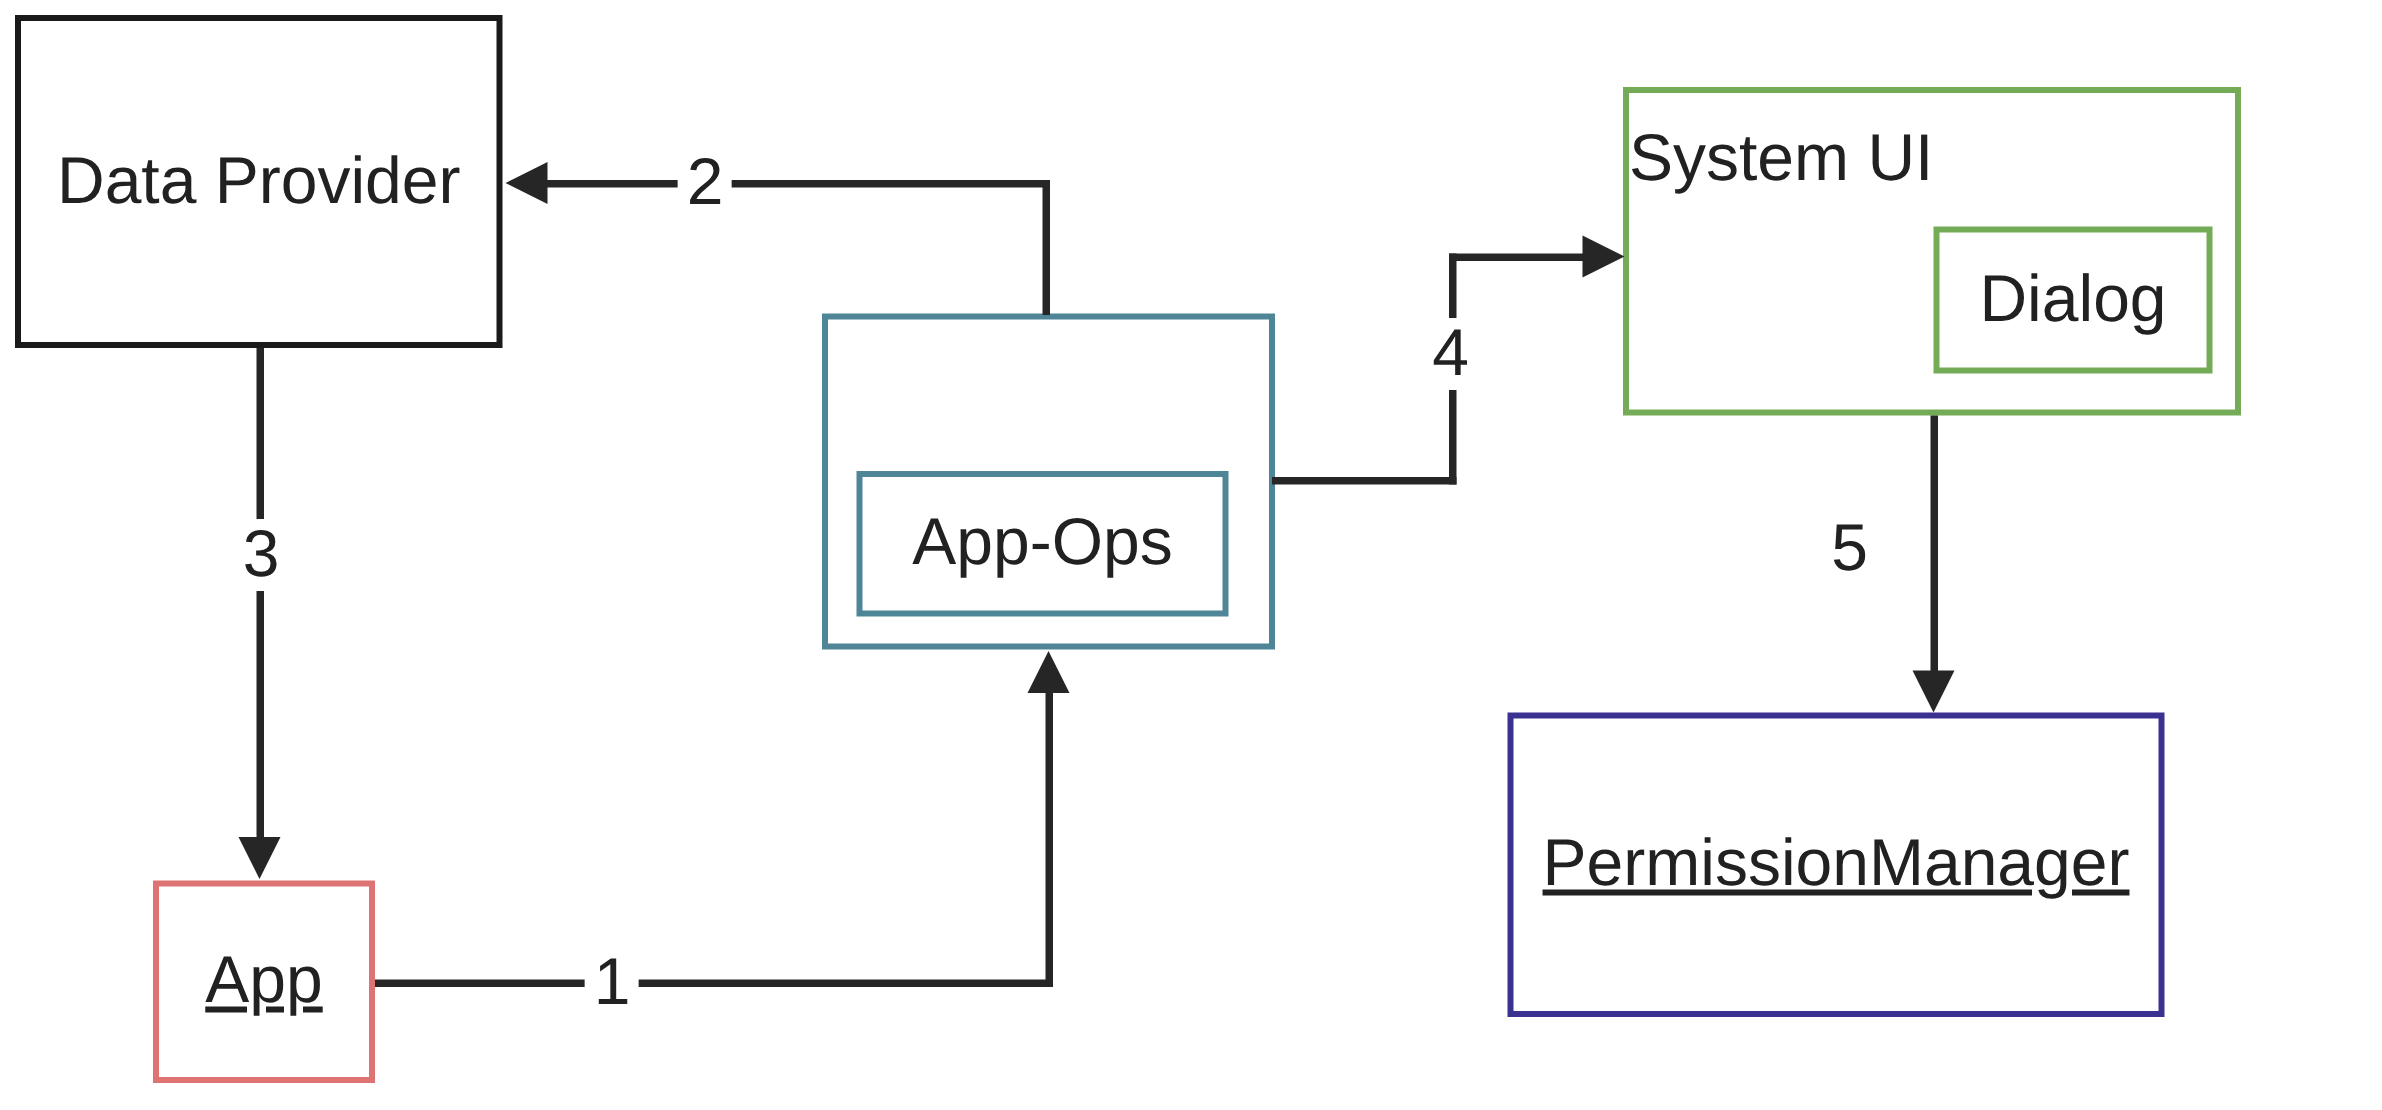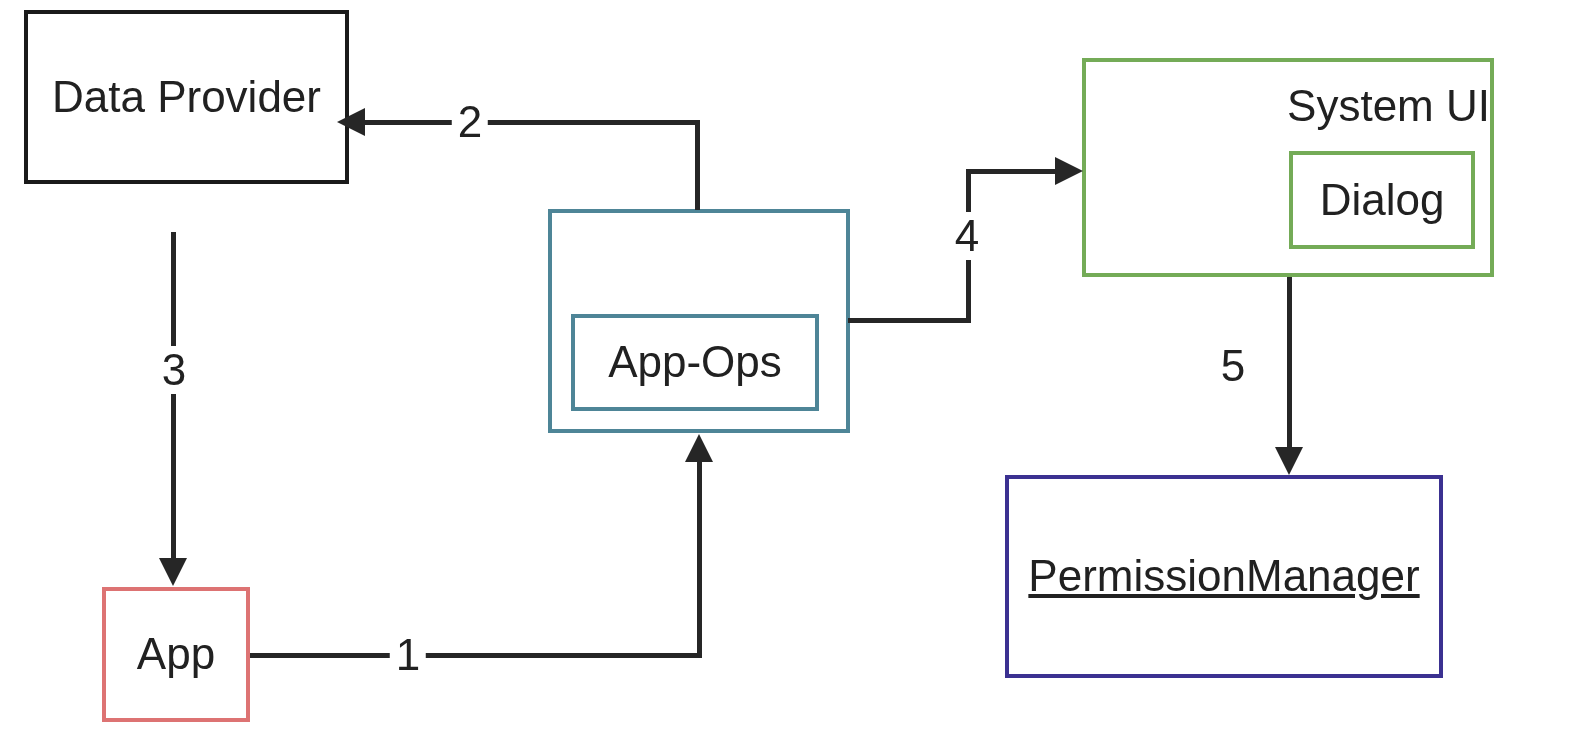--- a/index.html
+++ b/index.html
@@ -19,24 +19,24 @@
     display:flex;align-items:center;justify-content:center;
   }
   .lbl{
     font-size:44px;
     line-height:1.1;
     color:#212121;
     white-space:nowrap;
   }
   .top-lbl{
     position:absolute;left:0;right:0;top:20px;
-    text-align:right;
+    text-align:left;
   }
   
-  .dp      {left:24px;  top:10px;  width:325px; height:174px;}
+  .dp      {left:10px;  top:10px;  width:325px; height:222px;}
   .app     {left:102px; top:587px; width:148px; height:135px;}
   .system  {left:548px; top:209px; width:302px; height:224px; justify-content:flex-start;}
   .app-ops {left:19px;  top:101px; width:248px; height:97px;}
   .sysui   {left:1082px;top:58px;  width:412px; height:219px; justify-content:flex-start;}
   .dialog  {left:203px; top:89px;  width:186px; height:98px;}
   .pm      {left:1005px;top:475px; width:438px; height:203px;text-decoration:underline;}
 
   
   .seg{position:absolute;background:#262626;}
   .head{position:absolute;width:0;height:0;}
@@ -57,21 +57,21 @@
 </style>
 </head>
 <body>
 
 <div class="canvas">
 
   <div class="box dp" style="border-color: rgb(26, 26, 26);">
     <span class="lbl">Data Provider</span>
   </div>
 
-  <div class="box app" style="border-color: rgb(221, 115, 115);">
+  <div class="box app" style="border-color: rgb(221, 115, 115); text-decoration: underline;">
     <span class="lbl">App</span>
   </div>
 
   <div class="box system" style="border-color: rgb(78, 133, 151);">
     <div class="box app-ops" style="border-color: rgb(78, 133, 151); justify-content: center;">
       <span class="lbl">App-Ops</span>
     </div>
   </div>
 
   <div class="box sysui" style="border-color: rgb(116, 171, 87);">

